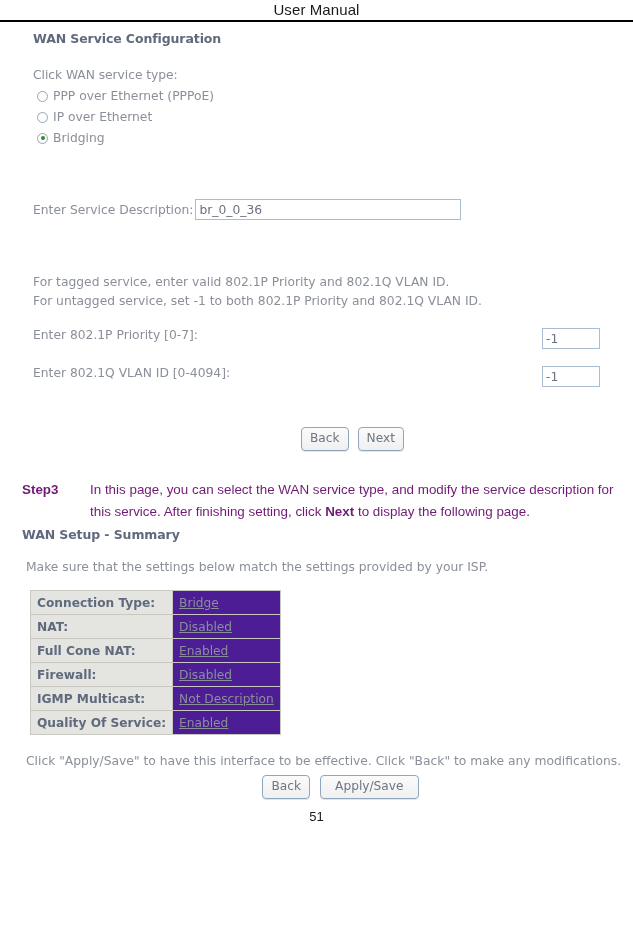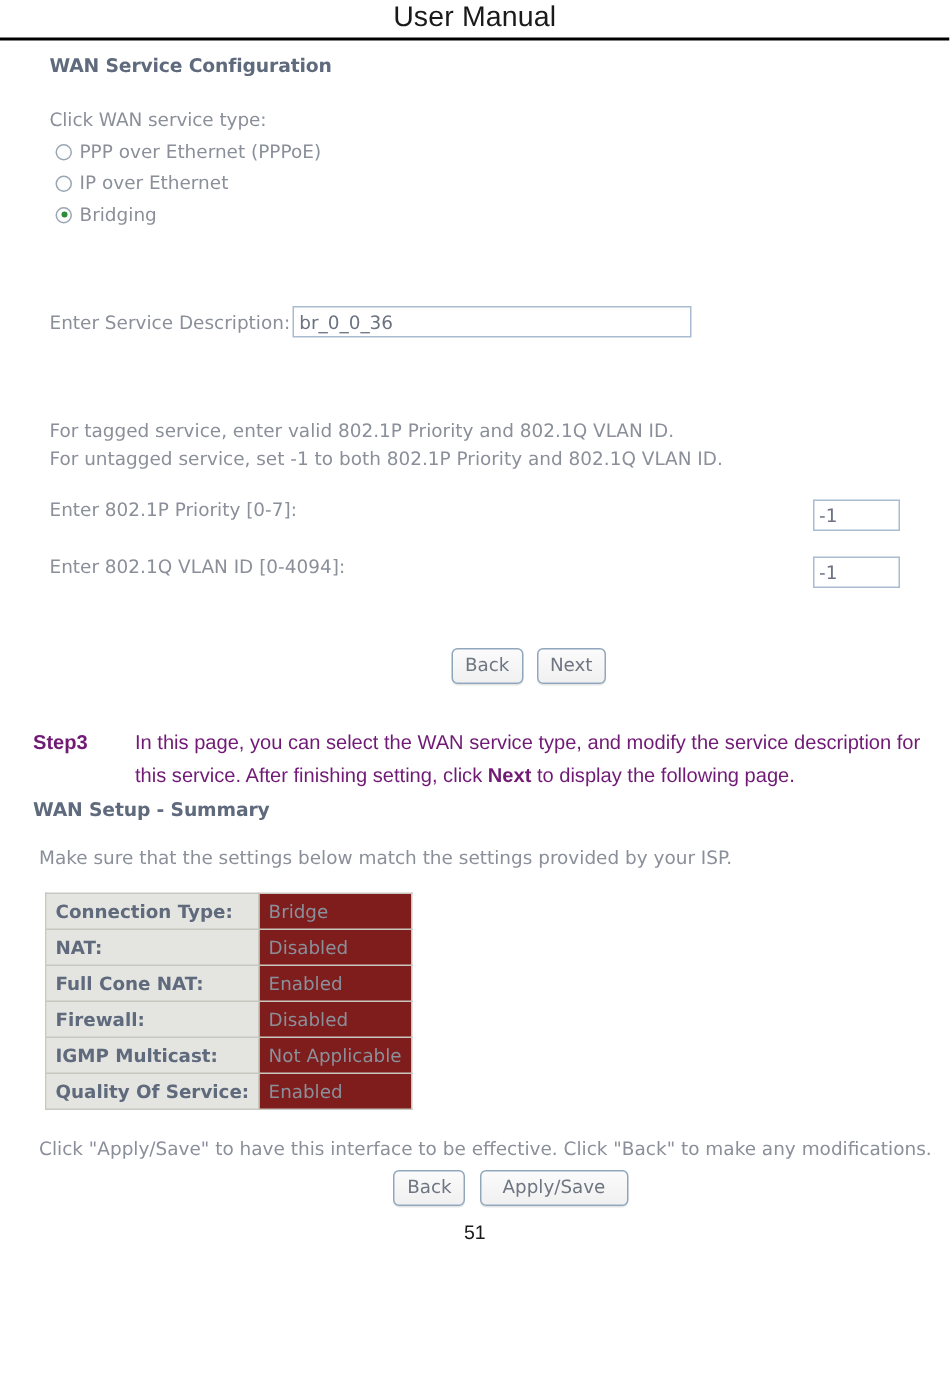--- a/index.html
+++ b/index.html
@@ -12,21 +12,21 @@
     background: #ffffff;
     font-family: "DejaVu Sans", sans-serif;
     position: relative;
     overflow: hidden;
   }
 
   
   .page-header {
     text-align: center;
     font-family: "Liberation Sans", sans-serif;
-    font-size: 19px;
+    font-size: 15px;
     color: #1a1a1a;
     padding-top: 1px;
     letter-spacing: 0.1px;
   }
   .header-rule {
     height: 2px;
     background: #000000;
     width: 633px;
     margin-top: 2px;
   }
@@ -209,24 +209,25 @@
     border: 1px solid #c8c8c0;
     box-sizing: border-box;
   }
   table.summary td.key {
     background: #e4e4e0;
     color: #5f6a7d;
     font-weight: bold;
     white-space: nowrap;
   }
   table.summary td.val {
-    background: #7f1d1d;
+    background: #4c1d95;
     color: #8a8f99;
     white-space: nowrap;
     min-width: 97px;
+    text-decoration: underline;
   }
 
   .apply-note {
     padding: 19px 0 0 26px;
     font-size: 12.3px;
     color: #8a8f99;
     font-family: "DejaVu Sans", sans-serif;
   }
   .btn-row2 {
     display: flex;
@@ -325,21 +326,21 @@
       <tr>
         <td class="key">Full Cone NAT:</td>
         <td class="val">Enabled</td>
       </tr>
       <tr>
         <td class="key">Firewall:</td>
         <td class="val">Disabled</td>
       </tr>
       <tr>
         <td class="key">IGMP Multicast:</td>
-        <td class="val">Not Applicable</td>
+        <td class="val">Not Description</td>
       </tr>
       <tr>
         <td class="key">Quality Of Service:</td>
         <td class="val">Enabled</td>
       </tr>
     </tbody>
   </table>
 
   <div class="apply-note">Click "Apply/Save" to have this interface to be effective. Click "Back" to make any modifications.</div>
 

